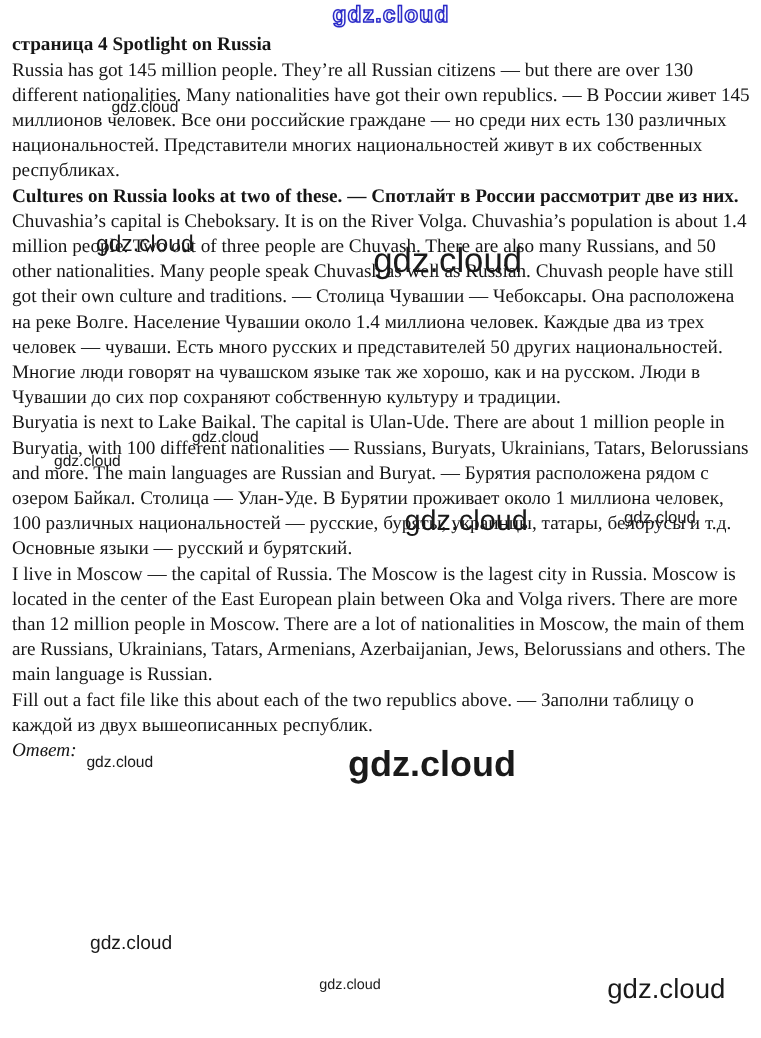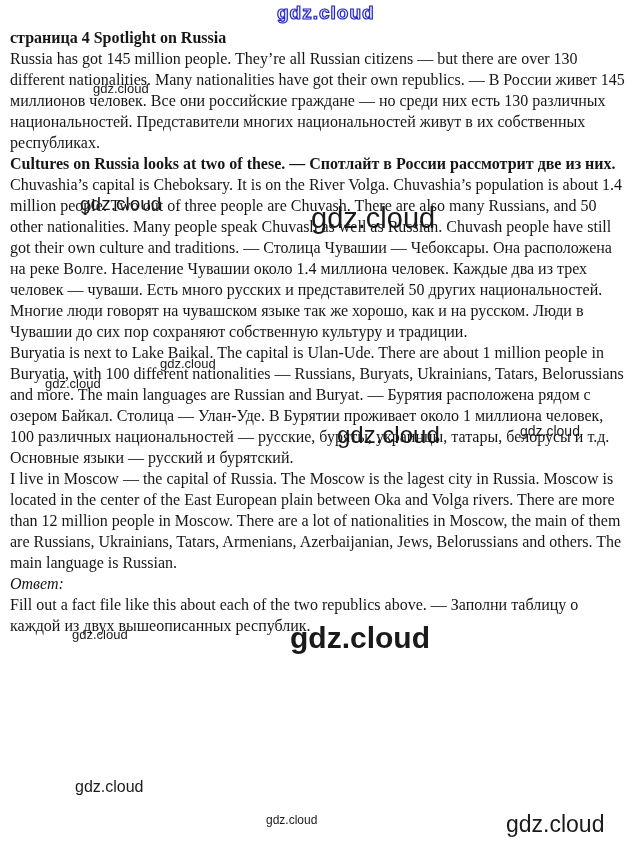--- a/index.html
+++ b/index.html
@@ -62,22 +62,22 @@
 <body>
 
 <div class="page">
   <div class="content" id="content">
       <p class="blk bold">страница 4 Spotlight on Russia</p>
       <p class="blk regular">Russia has got 145 million people. They’re all Russian citizens — but there are over 130 different nationalities. Many nationalities have got their own republics. — В России живет 145 миллионов человек. Все они российские граждане — но среди них есть 130 различных национальностей. Представители многих национальностей живут в их собственных республиках.</p>
       <p class="blk bold">Cultures on Russia looks at two of these. — Спотлайт в России рассмотрит две из них.</p>
       <p class="blk regular">Chuvashia’s capital is Cheboksary. It is on the River Volga. Chuvashia’s population is about 1.4 million people. Two out of three people are Chuvash. There are also many Russians, and 50 other nationalities. Many people speak Chuvash as well as Russian. Chuvash people have still got their own culture and traditions. — Столица Чувашии — Чебоксары. Она расположена на реке Волге. Население Чувашии около 1.4 миллиона человек. Каждые два из трех человек — чуваши. Есть много русских и представителей 50 других национальностей. Многие люди говорят на чувашском языке так же хорошо, как и на русском. Люди в Чувашии до сих пор сохраняют собственную культуру и традиции.</p>
       <p class="blk regular">Buryatia is next to Lake Baikal. The capital is Ulan-Ude. There are about 1 million people in Buryatia, with 100 different nationalities — Russians, Buryats, Ukrainians, Tatars, Belorussians and more. The main languages are Russian and Buryat. — Бурятия расположена рядом с озером Байкал. Столица — Улан-Уде. В Бурятии проживает около 1 миллиона человек, 100 различных национальностей — русские, буряты, украинцы, татары, белорусы и т.д. Основные языки — русский и бурятский.</p>
       <p class="blk regular">I live in Moscow — the capital of Russia. The Moscow is the lagest city in Russia. Moscow is located in the center of the East European plain between Oka and Volga rivers. There are more than 12 million people in Moscow. There are a lot of nationalities in Moscow, the main of them are Russians, Ukrainians, Tatars, Armenians, Azerbaijanian, Jews, Belorussians and others. The main language is Russian.</p>
+      <p class="blk regular">Fill out a fact file like this about each of the two republics above. — Заполни таблицу о каждой из двух вышеописанных республик.</p>
       <p class="blk italic">Ответ:</p>
-      <p class="blk regular">Fill out a fact file like this about each of the two republics above. — Заполни таблицу о каждой из двух вышеописанных республик.</p>
     </div>
   <div class="wm-layer" id="watermarks">
       <span class="wm outline" style="left: 277px; top: 3px; font-size: 19px;">gdz.cloud</span>
       <span class="wm" style="left: 93px; top: 82px; font-size: 13px;">gdz.cloud</span>
       <span class="wm" style="left: 80px; top: 194px; font-size: 19px;">gdz.cloud</span>
       <span class="wm" style="left: 311px; top: 204px; font-size: 29px;">gdz.cloud</span>
       <span class="wm" style="left: 160px; top: 357px; font-size: 13px;">gdz.cloud</span>
       <span class="wm" style="left: 45px; top: 377px; font-size: 13px;">gdz.cloud</span>
       <span class="wm" style="left: 337px; top: 423px; font-size: 24px;">gdz.cloud</span>
       <span class="wm" style="left: 520px; top: 424px; font-size: 14px;">gdz.cloud</span>

